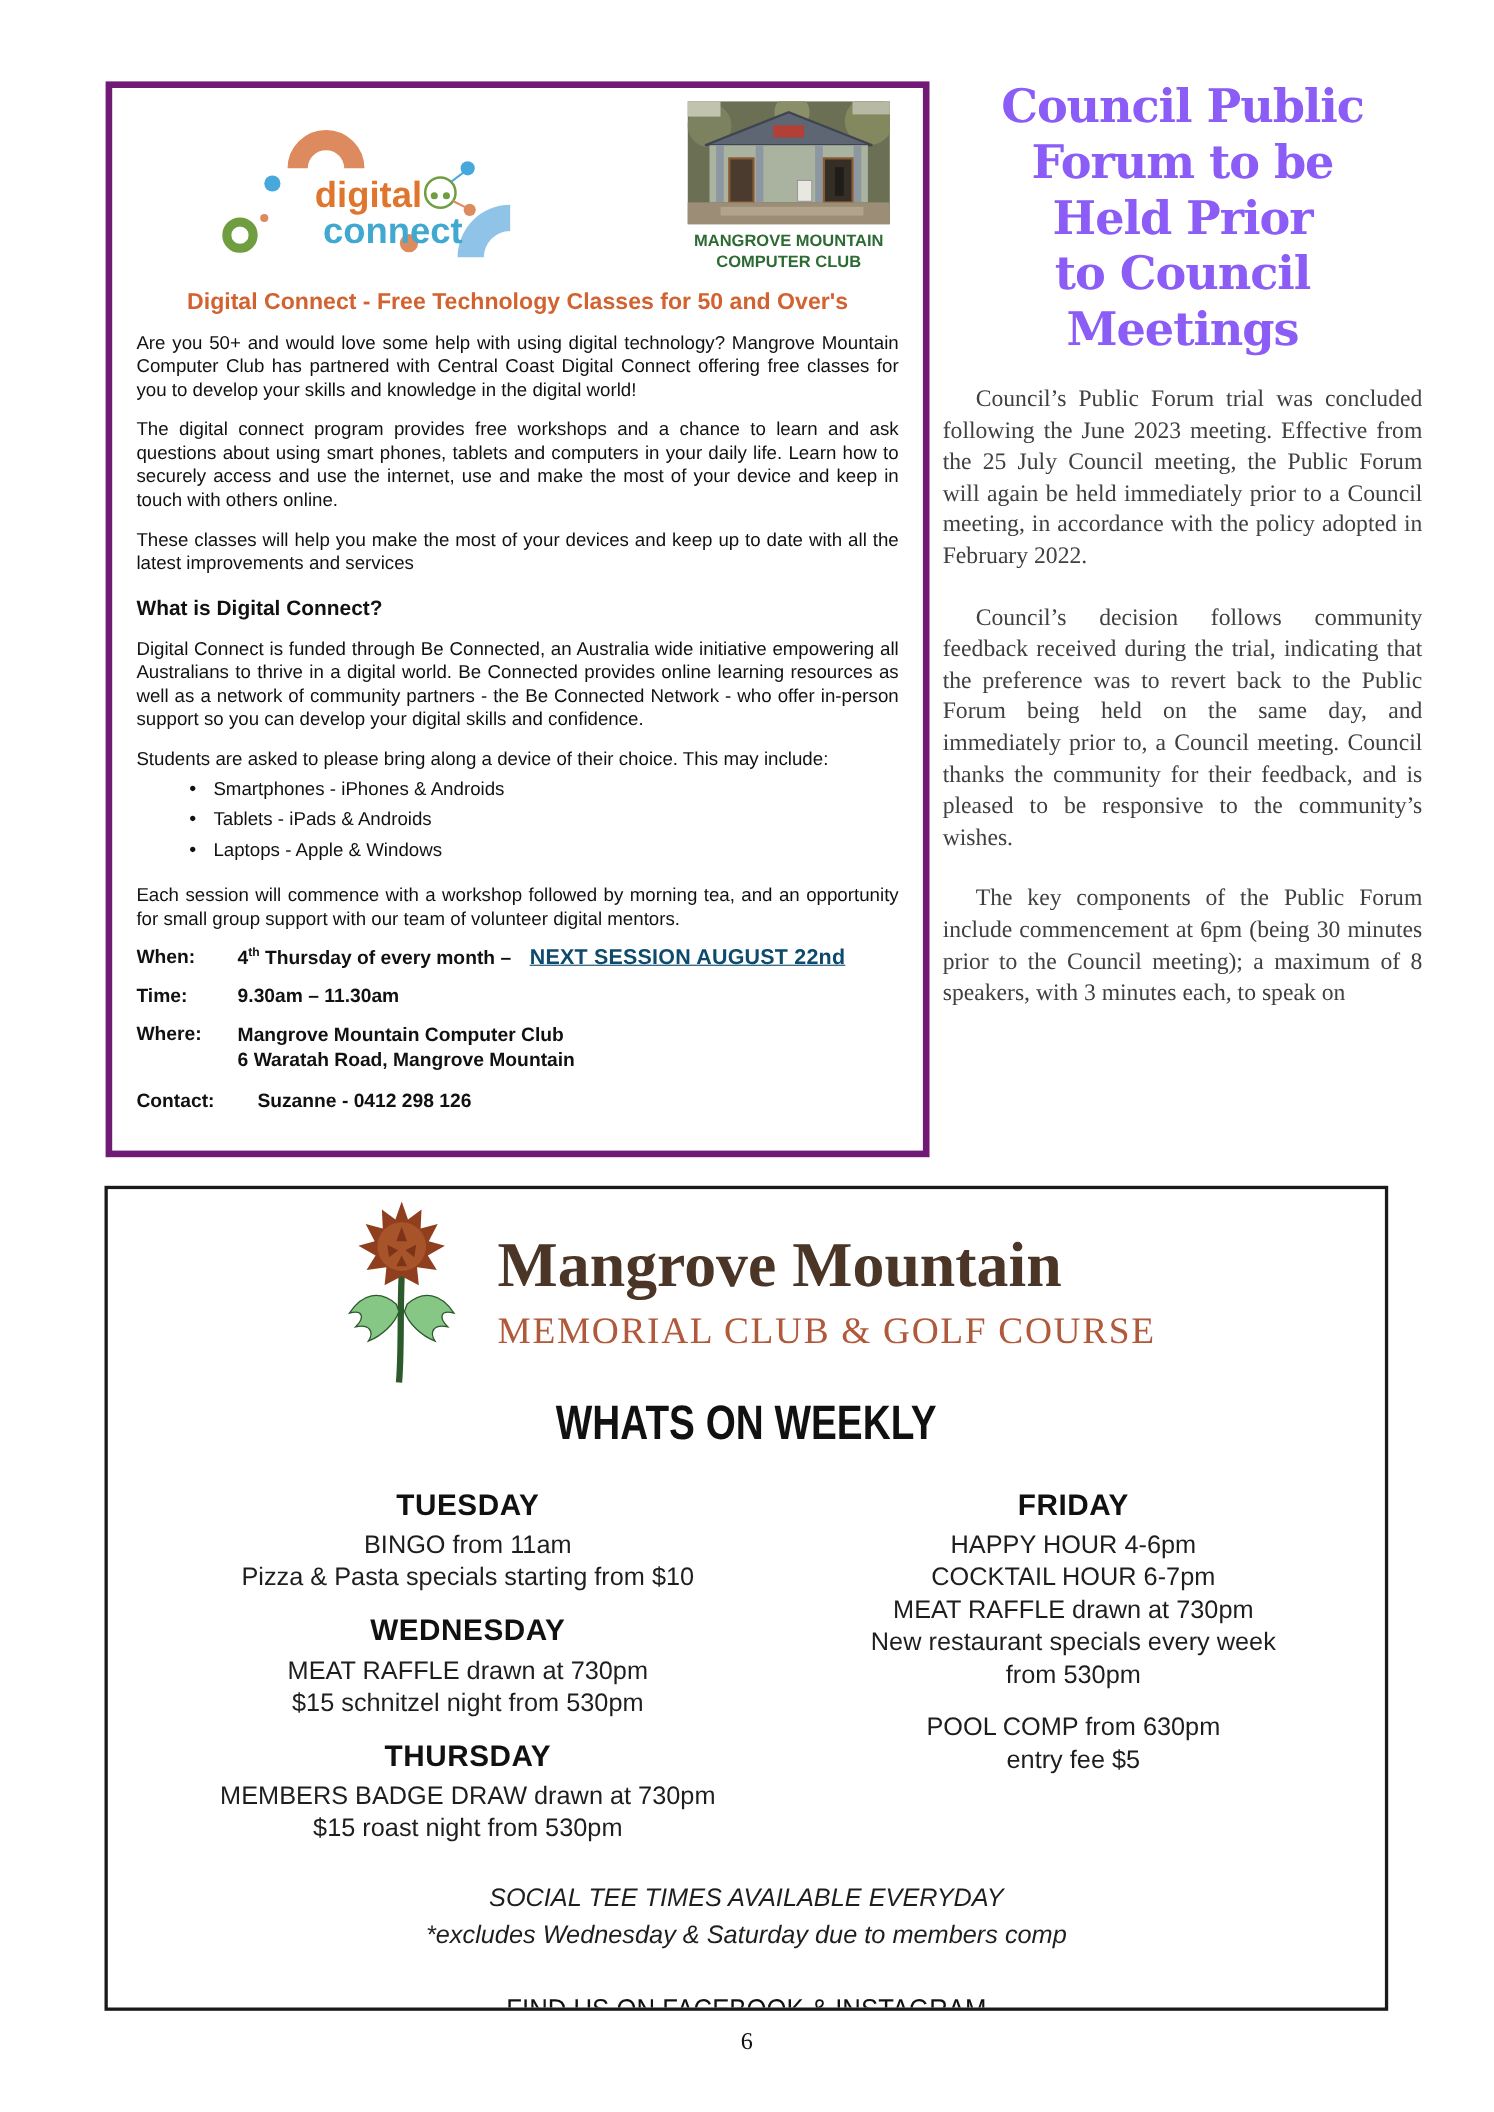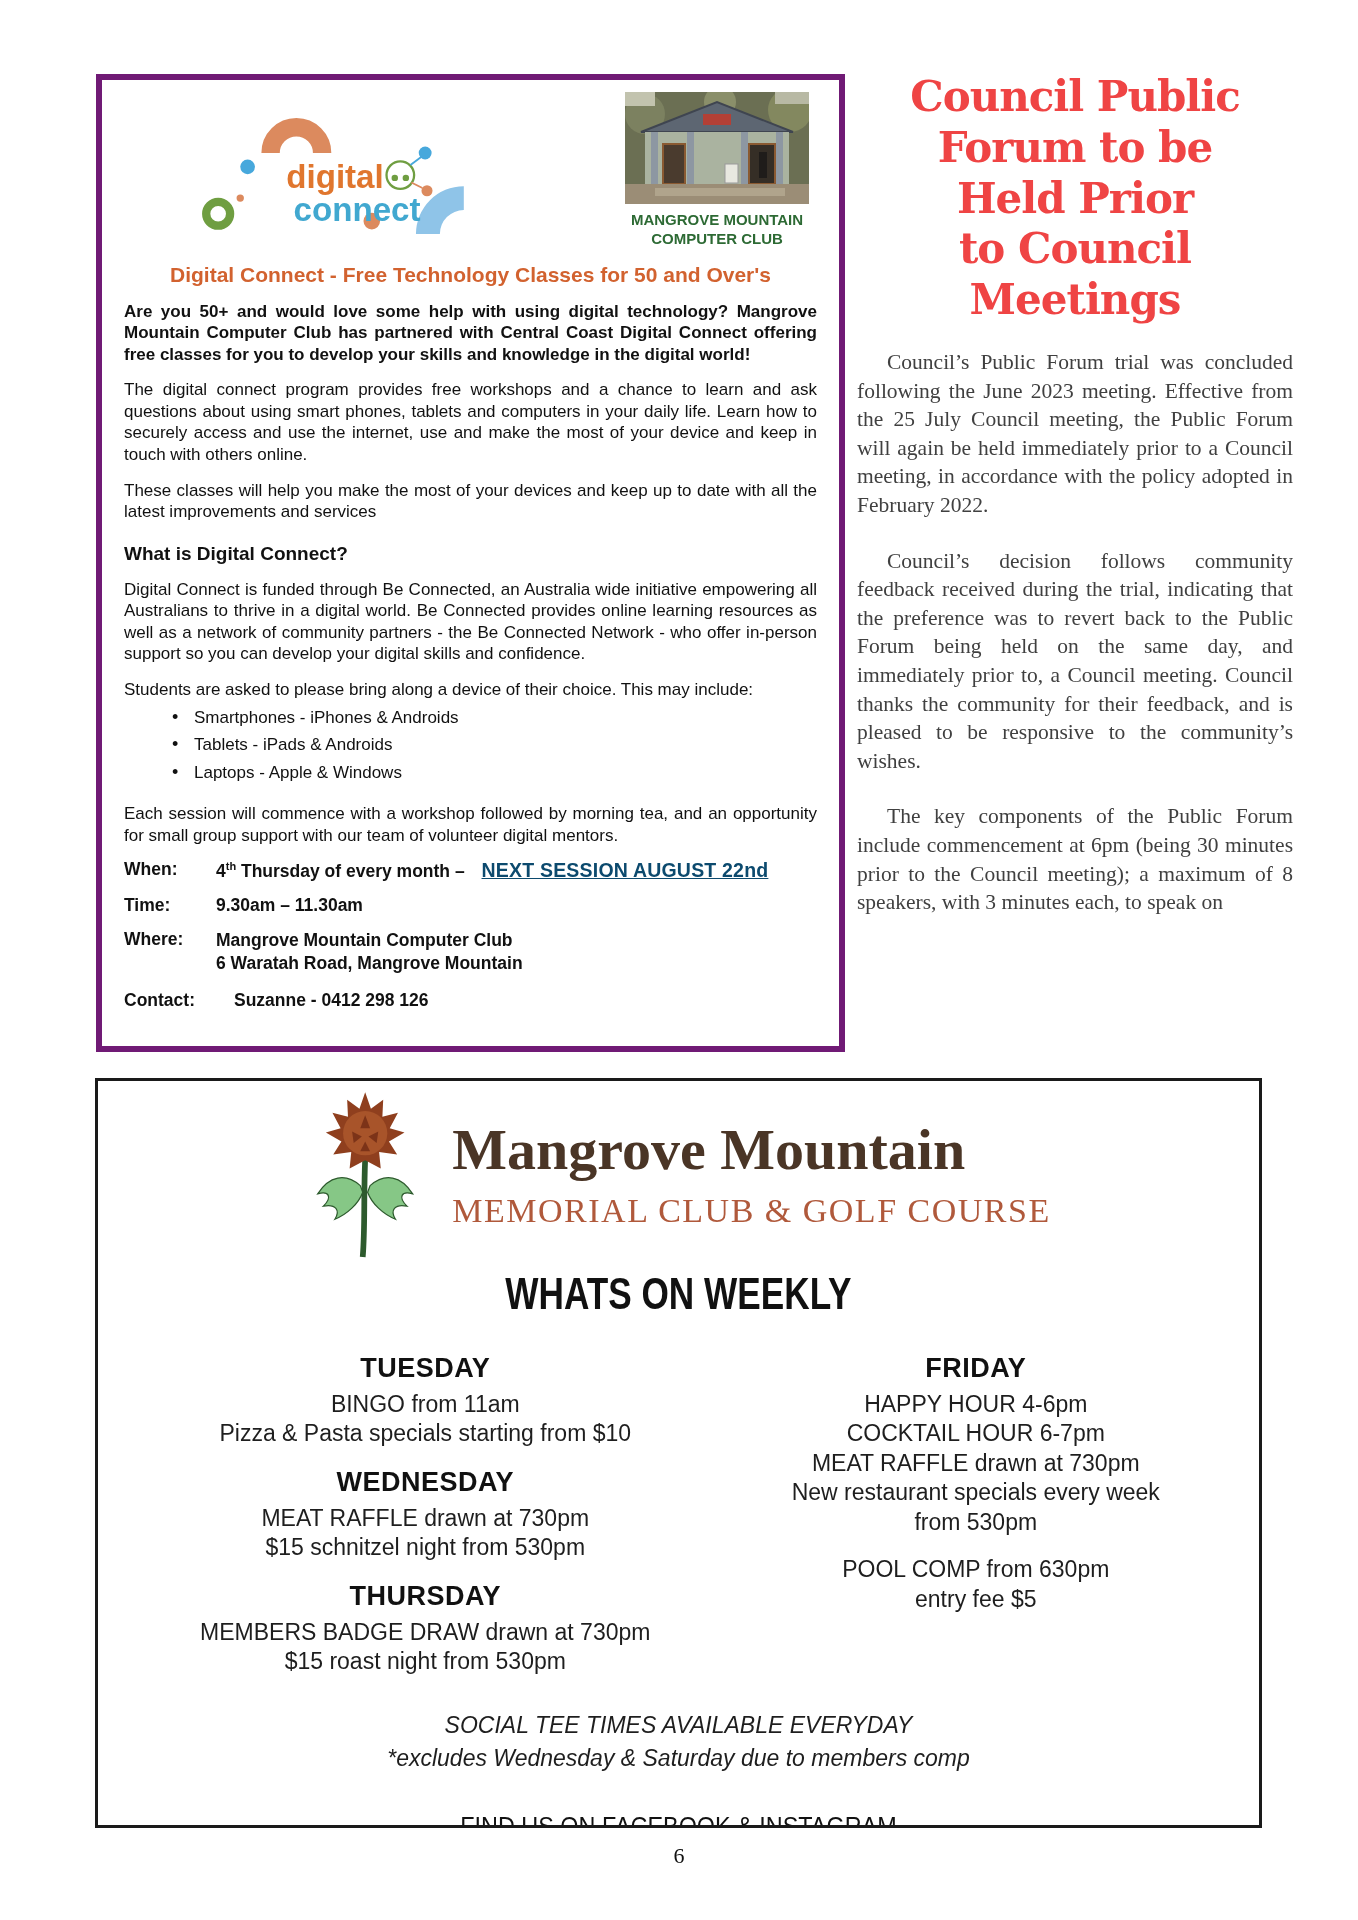--- a/index.html
+++ b/index.html
@@ -16,41 +16,41 @@
   }
   .flyer-header { display:flex; align-items:flex-start; }
   .logo-wrap { margin-left:46px; margin-top:8px; }
   .photo-col { margin-left:auto; width:200px; text-align:center; }
   .photo-frame { width:184px; height:112px; display:block; margin:4px auto 0 auto; }
   .photo-caption { margin-top:7px; font-size:15px; font-weight:bold; line-height:1.25; color:#2d6a34; }
 
   .flyer-heading { text-align:center; font-size:21px; font-weight:bold; color:#d2622f; margin-top:14px; }
 
   .flyer-p { font-size:17px; line-height:1.27; text-align:justify; margin:14px 0 0 0; }
-  .flyer-p.bold { font-weight:bold; }
+  .flyer-p.bold { font-weight:normal; }
   .flyer-subhead { font-size:19px; font-weight:bold; margin-top:20px; }
 
   .bullets { margin:6px 0 0 44px; padding:0; list-style:none; }
   .bullets li { position:relative; font-size:17px; line-height:1.27; margin-top:6px; padding-left:26px; }
   .bullets li::before { content:"•"; position:absolute; left:4px; top:-1px; font-size:18px; }
 
   .details { margin-top:6px; }
   .detail-row { display:flex; margin-top:13px; font-size:17.5px; font-weight:bold; }
   .detail-row.nowrap { white-space:nowrap; overflow:hidden; }
   .detail-label { width:92px; flex:none; }
   .detail-value sup { font-size:11px; }
   .when-red { color:#0c4a6e; text-decoration:underline; font-size:19.5px; margin-left:12px; letter-spacing:0.2px; }
   .where-line { line-height:1.3; }
   .detail-row.contact { margin-top:15px;gap:18px; }
 
   
   .article { position:absolute; left:857px; top:72px; width:436px; }
   .article-title {
     font-family:"DejaVu Serif", serif; font-weight:bold; font-size:42px;
-    line-height:1.21; text-align:center; letter-spacing:-1px; color:#ef4444;
+    line-height:1.21; text-align:center; letter-spacing:-1px; color:#8b5cf6;
   }
   .article-body { margin-top:22px; }
   .article-body p {
     font-family:"Liberation Serif", serif; font-size:21.5px; line-height:1.33;
     text-align:justify; text-indent:30px; margin:0 0 27px 0; color:#404040;
   }
 
   
   .club-box {
     position:absolute; left:95px; top:1078px; width:1167px; height:750px;

